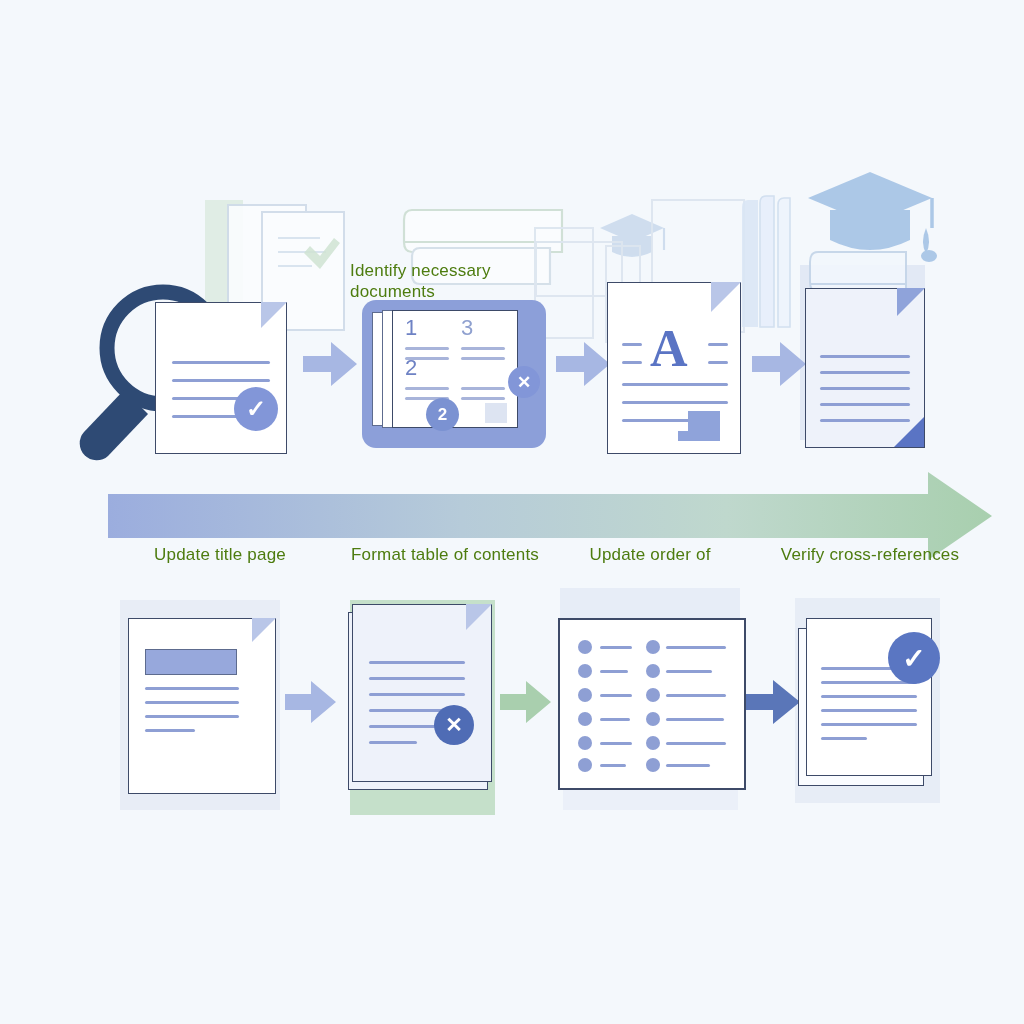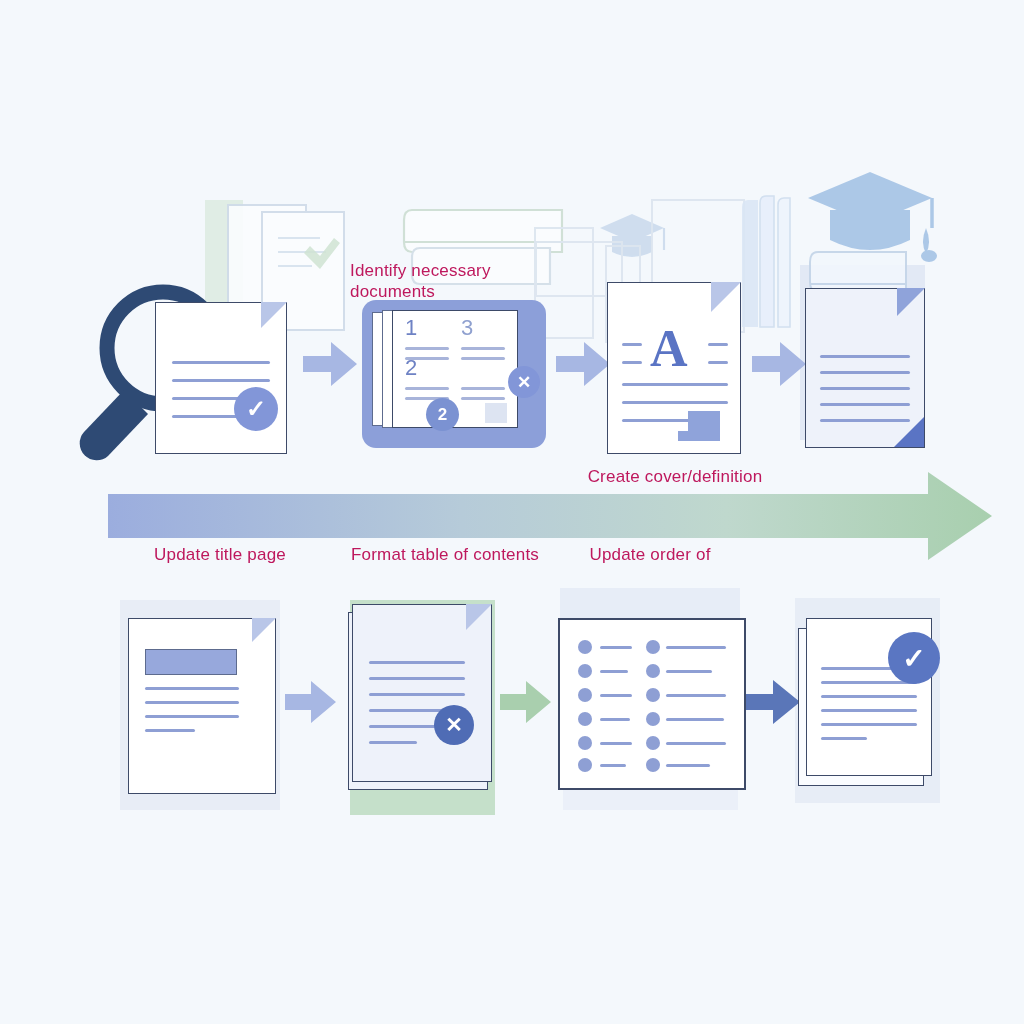--- a/index.html
+++ b/index.html
@@ -18,21 +18,21 @@
     width: 1024px; height: 1024px;
   }
   .abs { position: absolute; }
 
   
   .bg-layer { position:absolute; left:0; top:0; width:1024px; height:1024px; pointer-events:none; }
 
   
   .lbl {
     position: absolute;
-    color: #be185d;
+    color: #4d7c0f;
     font-family: "Liberation Sans", sans-serif;
     font-size: 17px;
     letter-spacing: .2px;
     text-align: center;
     line-height: 1.25;
     white-space: pre-line;
   }
 
   
   .doc {
@@ -206,36 +206,36 @@
     <div class="line" style="left:14px; top:78px; width:20px;"></div>
     <div class="line" style="left:100px; top:60px; width:20px;"></div>
     <div class="line" style="left:100px; top:78px; width:20px;"></div>
     <div class="line" style="left:14px; top:100px; width:106px;"></div>
     <div class="line" style="left:14px; top:118px; width:106px;"></div>
     <div class="line" style="left:14px; top:136px; width:74px;"></div>
     <div class="abs" style="left:80px; top:128px; width:32px; height:30px; background:#8fa3da;"></div>
     <div class="abs" style="left:70px; top:148px; width:20px; height:10px; background:#8fa3da;"></div>
   </div>
 
-  <div class="lbl" style="left:575px; top:466px; width:200px;">Create cover/definition</div>
 
   <div class="doc tint" style="left:805px; top:288px; width:120px; height:160px;">
     <div class="fold" style="border-left:28px solid #8fa3da; border-bottom:28px solid transparent; border-top:0;"></div>
     <div class="line" style="left:14px; top:66px; width:90px;"></div>
     <div class="line" style="left:14px; top:82px; width:90px;"></div>
     <div class="line" style="left:14px; top:98px; width:90px;"></div>
     <div class="line" style="left:14px; top:114px; width:90px;"></div>
     <div class="line" style="left:14px; top:130px; width:90px;"></div>
     <div class="abs" style="right:0px; bottom:0px; width:0; height:0;
                 border-right:30px solid #5a74c4; border-top:30px solid transparent;"></div>
   </div>
 
   <div class="lbl" style="left:130px; top:544px; width:180px;">Update title page</div>
   <div class="lbl" style="left:350px; top:544px; width:190px;">Format table of contents</div>
   <div class="lbl" style="left:570px; top:544px; width:160px;">Update order of</div>
+  <div class="lbl" style="left:770px; top:544px; width:200px;">Verify cross-references</div>
 
   <div class="doc" style="left:128px; top:618px; width:148px; height:176px;">
     <div class="fold" style="border-left:24px solid #b9c6e8; border-bottom:24px solid transparent; border-top:0;"></div>
     <div class="abs" style="left:16px; top:30px; width:90px; height:24px; background:#97a8dc; border:1.4px solid #5d6b8e;"></div>
     <div class="line" style="left:16px; top:68px; width:94px;"></div>
     <div class="line" style="left:16px; top:82px; width:94px;"></div>
     <div class="line" style="left:16px; top:96px; width:94px;"></div>
     <div class="line" style="left:16px; top:110px; width:50px;"></div>
   </div>
 

